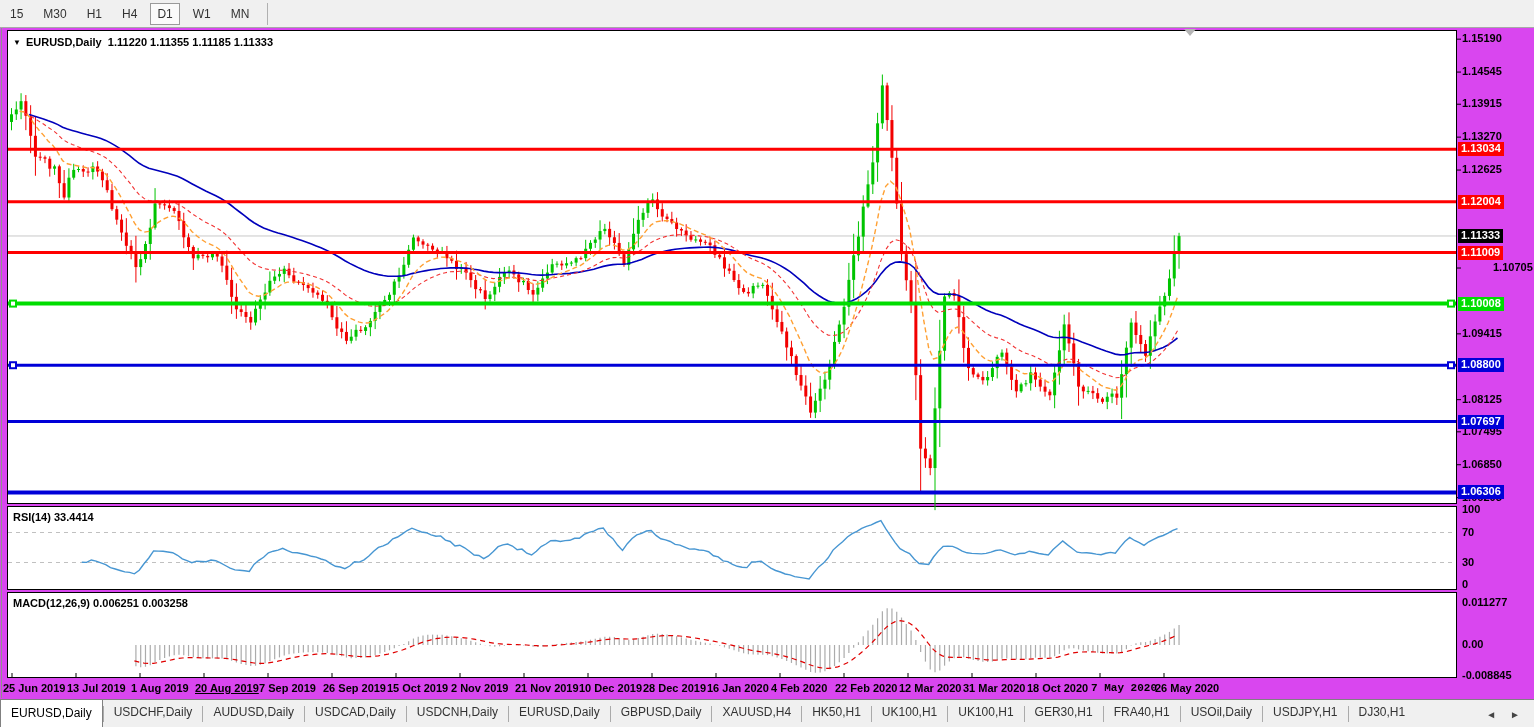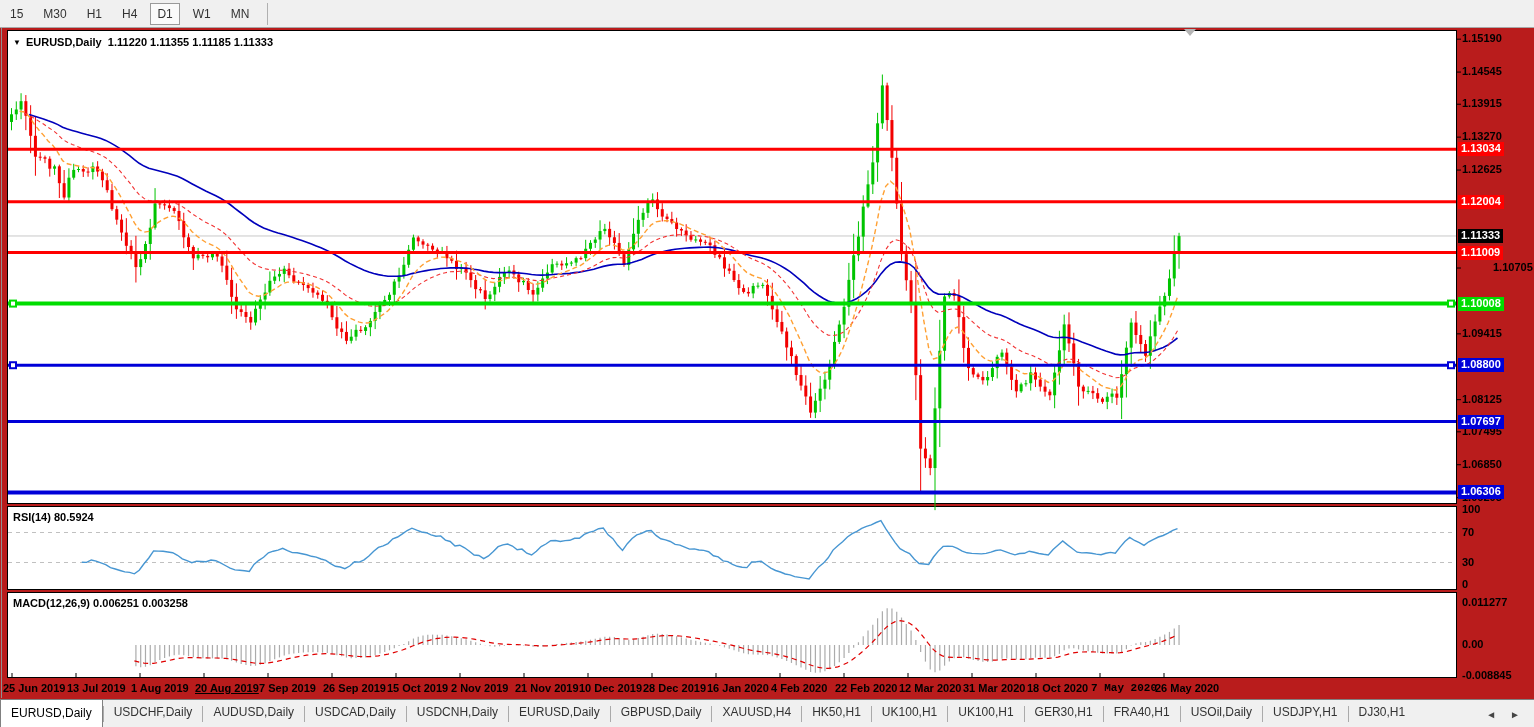--- a/index.html
+++ b/index.html
@@ -1,16 +1,16 @@
 <!DOCTYPE html>
 <html><head>
 <meta charset="utf-8">
 <style>
   html,body{margin:0;padding:0;background:#ffffff;}
-  #app{position:relative;width:1534px;height:727px;overflow:hidden;background:#b91c1c;
+  #app{position:relative;width:1534px;height:727px;overflow:hidden;background:#d946ef;
        font-family:"Liberation Sans",sans-serif;}
   
   #tf-bar{position:absolute;left:0;top:0;width:1534px;height:27px;background:#f0f0f0;
           border-bottom:1px solid #a8a8a8;display:flex;align-items:center;}
   .tf-btn{font:12px "Liberation Sans",sans-serif;color:#333;padding:3px 6px;margin:0 3px;
           border:1px solid transparent;cursor:default;}
   .tf-btn.active{background:#fbfbfb;border:1px solid #9a9a9a;}
   .tf-sep{width:1px;height:22px;background:#b0b0b0;margin:0 8px;}
   
   #win-left-edge{position:absolute;left:1px;top:28px;width:1px;height:670px;background:#909090;}
@@ -822,21 +822,21 @@
       <line x1="1036" y1="673" x2="1036" y2="677" stroke="#000" stroke-width="1"></line>
       <line x1="1100" y1="673" x2="1100" y2="677" stroke="#000" stroke-width="1"></line>
       <line x1="1164" y1="673" x2="1164" y2="677" stroke="#000" stroke-width="1"></line>
     </svg>
 
   <div class="panel-title" id="chart-title">
     <span class="caret">▼</span><span>EURUSD,Daily</span>&nbsp;&nbsp;<span>1.11220 1.11355 1.11185 1.11333</span>
   </div>
 
   <div class="panel-title" id="rsi-title">
-    <span>RSI(14)</span>&nbsp;<span>80.5924</span>
+    <span>RSI(14)</span>&nbsp;<span>33.4414</span>
   </div>
 
   <div class="panel-title" id="macd-title">
     <span>MACD(12,26,9)</span>&nbsp;<span>0.006251 0.003258</span>
   </div>
 
   <div id="autoscroll"></div>
 
   <div id="labels">
       <div class="axis-label" style="top: 32.1643px;">1.15190</div>

